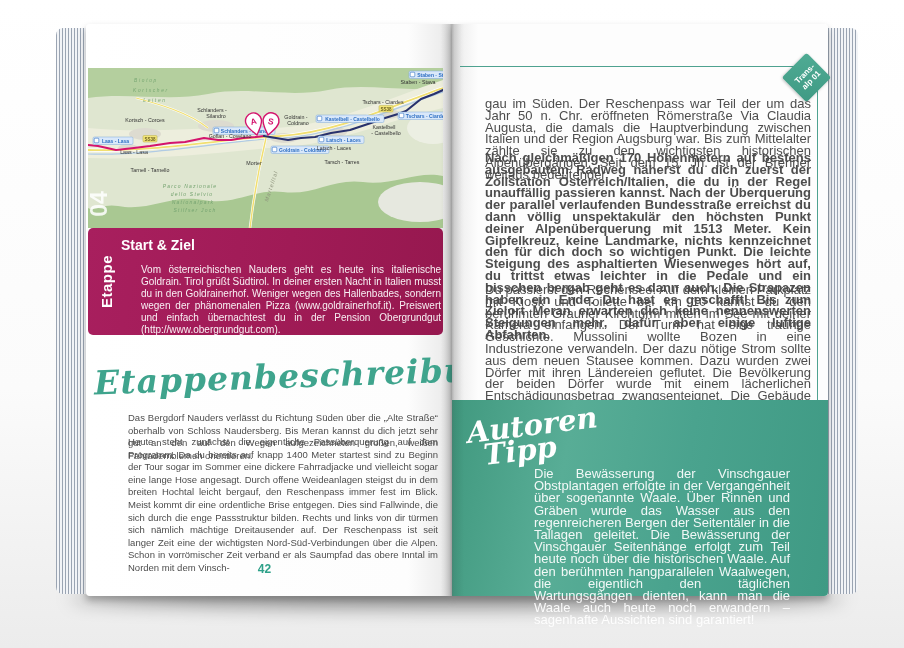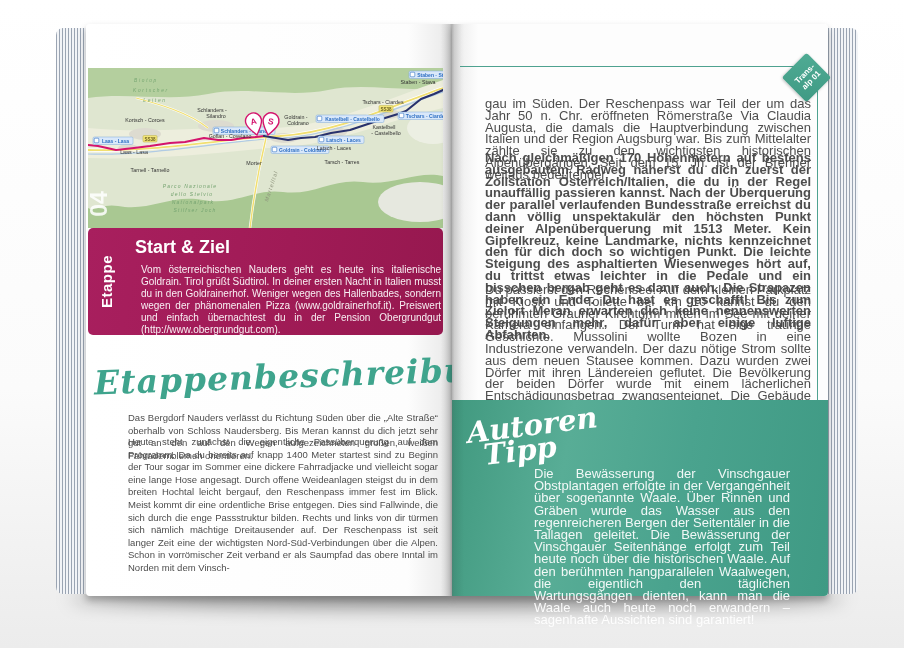--- a/index.html
+++ b/index.html
@@ -24,21 +24,21 @@
   .map{position:absolute;left:2px;top:44px;width:355px;height:160px;overflow:hidden;}
   .map svg{display:block;}
   .stage-number{position:absolute;left:-6px;top:116px;width:34px;height:40px;
     display:flex;align-items:center;justify-content:center;
     transform:rotate(-90deg);font-size:23px;font-weight:bold;color:rgba(255,255,255,0.85);}
   .info-box{position:absolute;left:2px;top:204px;width:355px;height:107px;border-radius:5px;
     background:linear-gradient(100deg,#a81f5e 0%,#a01b56 55%,#96184f 100%);color:#fff;}
   .side-label{position:absolute;left:2px;top:0;width:32px;height:100%;
     display:flex;align-items:center;justify-content:center;}
   .side-label span{transform:rotate(-90deg);font-size:15px;font-weight:bold;letter-spacing:0.5px;white-space:nowrap;}
-  .info-title{margin:0;position:absolute;left:47px;top:9px;font-size:18px;font-weight:bold;}
+  .info-title{margin:0;position:absolute;left:33px;top:9px;font-size:14px;font-weight:bold;}
   .info-body{margin:8px;position:absolute;left:45px;top:28px;width:300px;
     font-size:10px;line-height:12px;text-align:justify;color:rgba(255,255,255,0.93);}
   .script{font-family:"DejaVu Serif",serif;font-style:italic;font-weight:700;}
   .section-heading{margin:0;position:absolute;left:8px;top:332px;font-size:33px;
     color:#3fa48d;transform:rotate(-2deg);letter-spacing:1px;}
   .body-para{margin:0;position:absolute;width:310px;font-size:9.5px;line-height:12.6px;
     color:#4d4d4d;text-align:justify;}
   .lp0{left:42px;top:388px;}
   .lp1{left:42px;top:412px;}
   .page-num{position:absolute;left:0;top:538px;width:357px;text-align:center;
@@ -207,20 +207,21 @@
         <div class="side-label">
           <span>Etappe</span>
         </div>
         <h2 class="info-title">Start &amp; Ziel</h2>
         <p class="info-body">Vom österreichischen Nauders geht es heute ins italienische Goldrain. Tirol grüßt Südtirol. In deiner ersten Nacht in Italien musst du in den Goldrainerhof. Weniger wegen des Hallenbades, sondern wegen der phänomenalen Pizza (www.goldrainerhof.it). Preiswert und einfach übernachtest du in der Pension Obergrundgut (http://www.obergrundgut.com).</p>
       </div>
 
       <h1 class="section-heading script">Etappenbeschreibung</h1>
       <p class="body-para lp0">Das Bergdorf Nauders verlässt du Richtung Süden über die „Alte Straße“ oberhalb von Schloss Naudersberg. Bis Meran kannst du dich jetzt sehr gut an den auf den Wegen aufgezeichneten großen, weißen Fahrademblemen orientieren.</p>
       <p class="body-para lp1">Heute steht zunächst die eigentliche Passüberquerung auf dem Programm. Da du bereits auf knapp 1400 Meter startest sind zu Beginn der Tour sogar im Sommer eine dickere Fahrradjacke und vielleicht sogar eine lange Hose angesagt. Durch offene Weideanlagen steigst du in dem breiten Hochtal leicht bergauf, den Reschenpass immer fest im Blick. Meist kommt dir eine ordentliche Brise entgegen. Dies sind Fallwinde, die sich durch die enge Passstruktur bilden. Rechts und links von dir türmen sich nämlich mächtige Dreitausender auf. Der Reschenpass ist seit langer Zeit eine der wichtigsten Nord-Süd-Verbindungen über die Alpen. Schon in vorrömischer Zeit verband er als Saumpfad das obere Inntal im Norden mit dem Vinsch-</p>
+      <div class="page-num">42</div>
     </div>
 
     <div class="page page-right">
       <div class="rule-h"></div>
       <div class="rule-v"></div>
       <div class="badge-square"></div>
       <div class="badge-text">
         <span>Trans-</span>
         <span>alp 01</span>
       </div>

